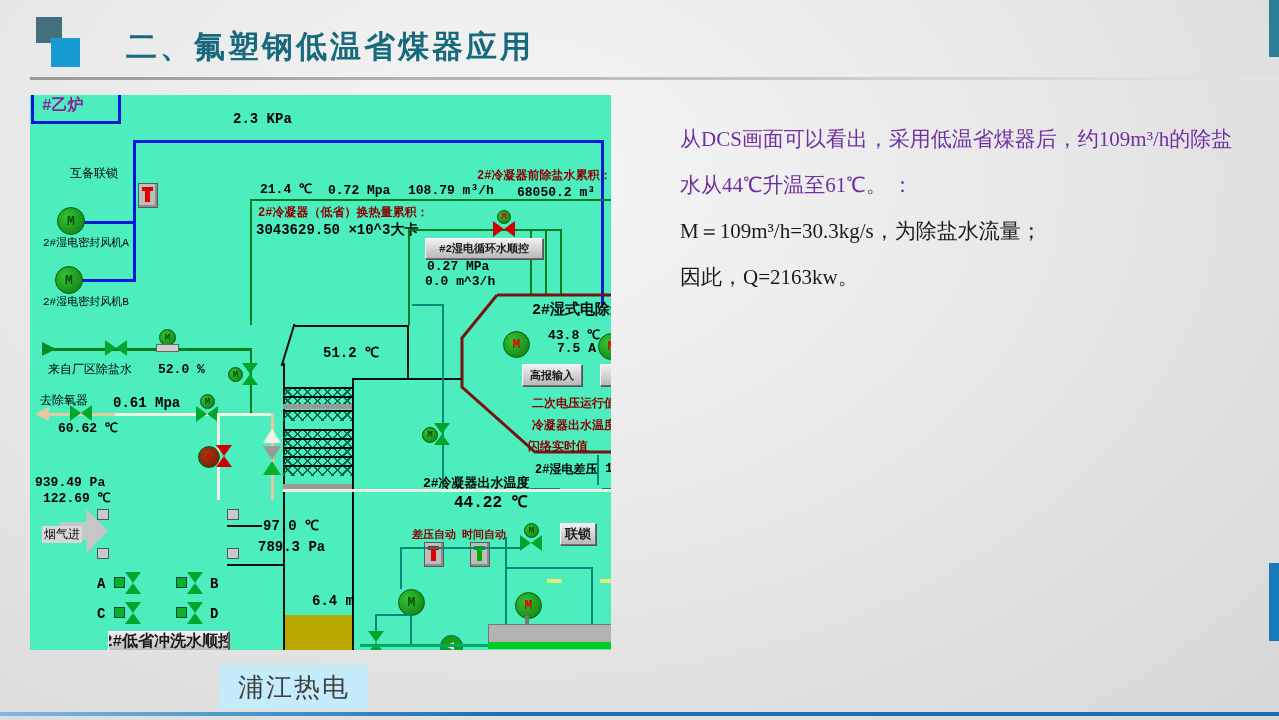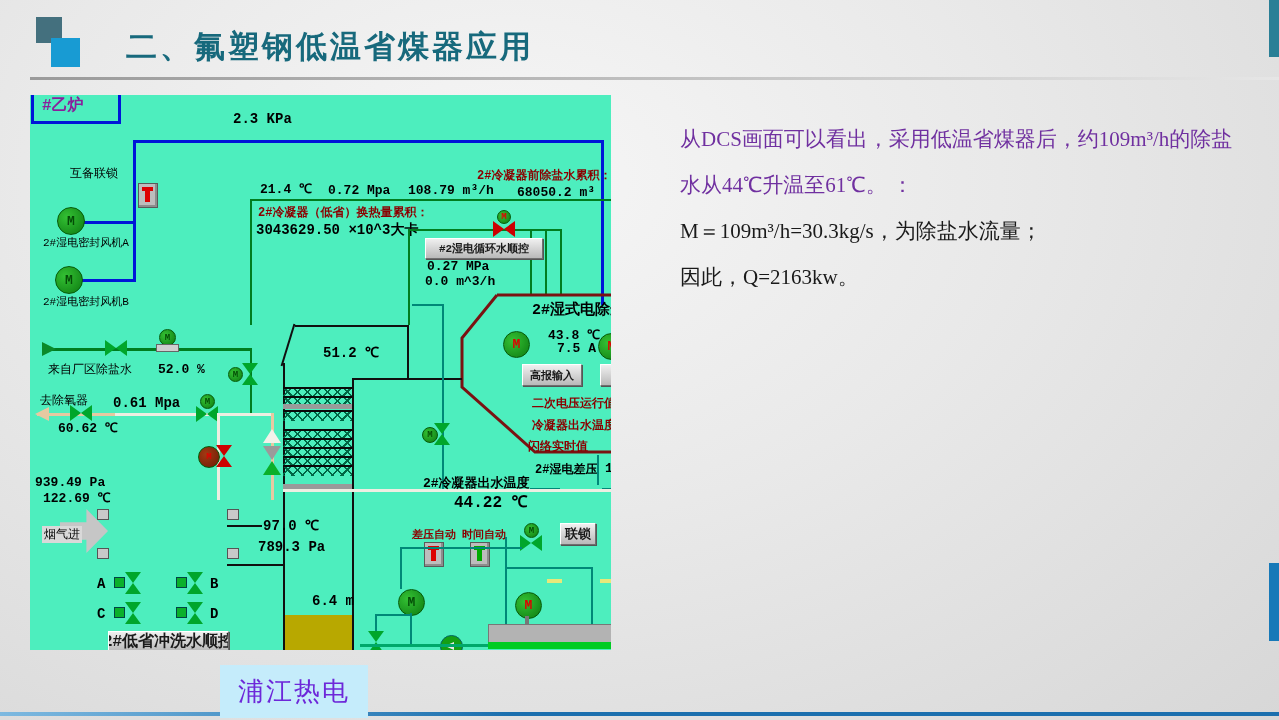--- a/index.html
+++ b/index.html
@@ -14,21 +14,21 @@
   .hdr-line{left:30px;top:77px;width:1249px;height:3px;background:linear-gradient(90deg,#9a9a9a,#cfcfcf 70%,#e6e6e6)}
   .bar-top-right{left:1269px;top:0;width:10px;height:57px;background:#2a7f96}
   .bar-mid-right{left:1269px;top:563px;width:10px;height:78px;background:#1779b8}
   .bottom-line{left:0;top:712px;width:1279px;height:4px;background:linear-gradient(90deg,#7db9e0,#1b6fae 40%,#1b6fae)}
   
   .analysis{left:680px;top:116px;width:566px;font-family:Liberation Serif, serif;
     font-size:21px;line-height:46px;color:#1a1a1a}
   .analysis p{margin:0}
   .analysis .purple{color:#7030a0}
   
-  .caption{left:220px;top:665px;width:148px;height:53px;background:#c5ecfb;color:#6d28d9;
+  .caption{left:220px;top:665px;width:148px;height:44px;background:#c5ecfb;color:#404040;
     font-size:26px;display:flex;align-items:center;justify-content:center;letter-spacing:2px}
   
   .dcs{left:30px;top:95px;width:581px;height:555px;background:#4deebe;overflow:hidden;
     font-family:Liberation Mono, monospace}
   .lbl{position:absolute;font-size:12px;color:#000;white-space:nowrap}
   .b{font-weight:bold}
   .maroon{color:#8b0000;font-weight:bold}
   .hl{position:absolute;height:3px}
   .vl{position:absolute;width:3px}
   .blue{background:#0016d8}.grn{background:#007d1f}.tealp{background:#008878}

